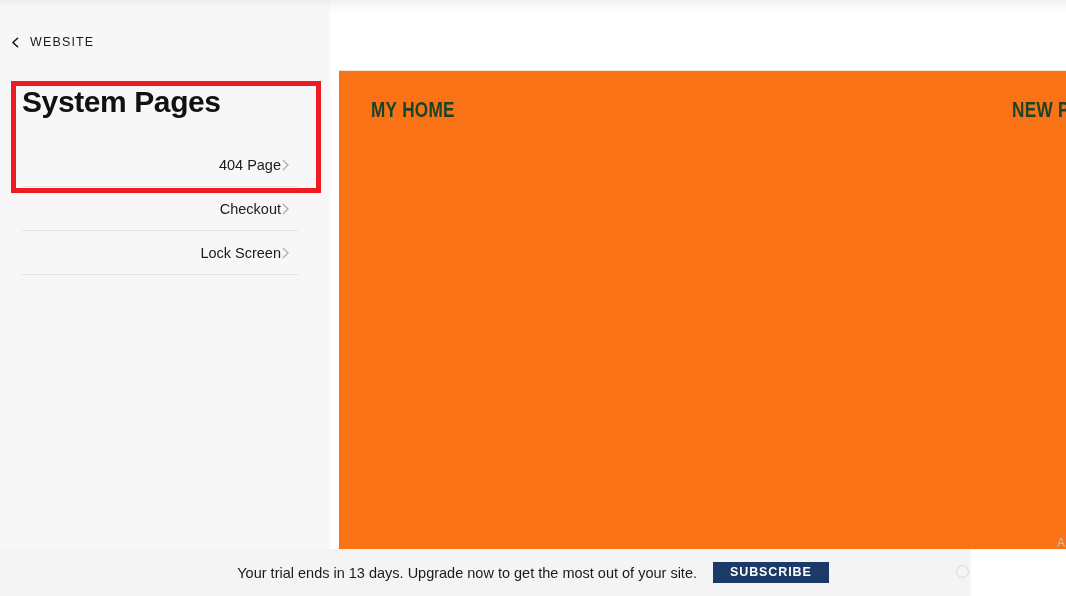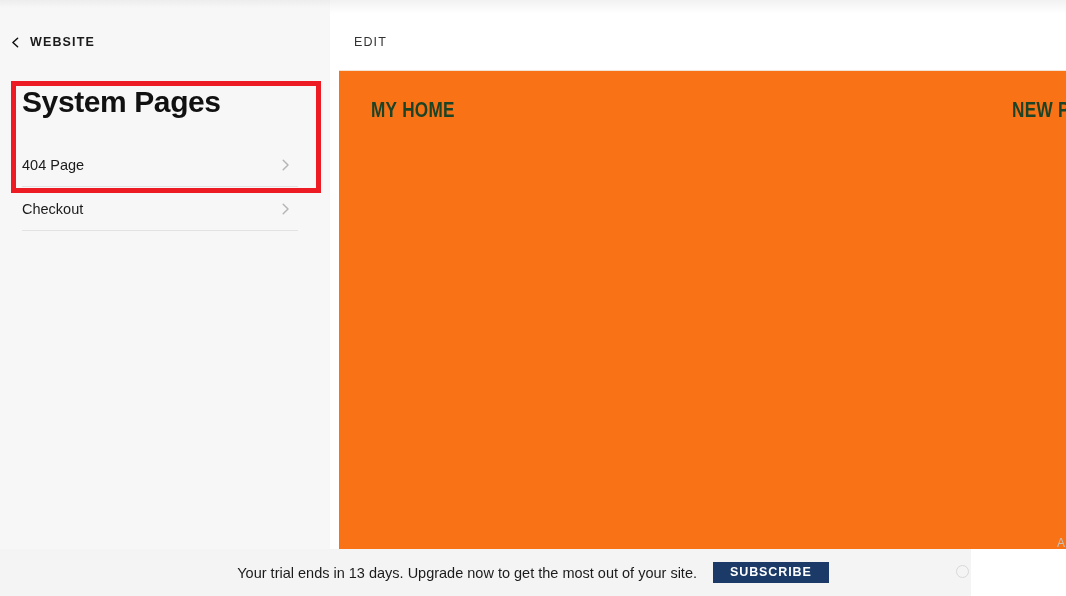--- a/index.html
+++ b/index.html
@@ -58,21 +58,21 @@
     display: block;
     width: 11px;
     height: 11px;
     position: relative;
   }
   #back-nav .chev svg { display: block; }
   #back-label {
     font-size: 12.5px;
     letter-spacing: 1.15px;
     color: #1b1b1b;
-    font-weight: 700;
+    font-weight: 400;
     white-space: nowrap;
   }
 
   
   #highlight-box {
     position: absolute;
     left: 11px;
     top: 81px;
     width: 310px;
     height: 112px;
@@ -100,21 +100,21 @@
     position: absolute;
     left: 22px;
     top: 143px;
     width: 276px;
   }
   .page-row {
     position: relative;
     height: 44px;
     display: flex;
     align-items: center;
-    justify-content: space-between;
+    justify-content: flex-end;
     border-bottom: 1px solid #e3e3e3;
     cursor: pointer;
     box-sizing: border-box;
   }
   .page-row .label {
     font-size: 14.5px;
     color: #1b1b1b;
     font-weight: 400;
     line-height: 18px;
   }
@@ -296,31 +296,36 @@
 
       <div class="page-row">
         <span class="label">Checkout</span>
         <span class="rowchev">
           <svg width="10" height="14" viewBox="0 0 10 14" xmlns="http://www.w3.org/2000/svg">
             <path d="M2.2 2.2 L7 7 L2.2 11.8" fill="none" stroke="#b6b6b6" stroke-width="1.5" stroke-linecap="round" stroke-linejoin="round"></path>
           </svg>
         </span>
       </div>
 
+      <div class="page-row">
+        <span class="label">Lock Screen</span>
+        <span class="rowchev">
+          <svg width="10" height="14" viewBox="0 0 10 14" xmlns="http://www.w3.org/2000/svg">
+            <path d="M2.2 2.2 L7 7 L2.2 11.8" fill="none" stroke="#b6b6b6" stroke-width="1.5" stroke-linecap="round" stroke-linejoin="round"></path>
+          </svg>
+        </span>
+      </div>
 
     </div>
 
     <div id="highlight-box"></div>
   </div>
 
   <div id="main-panel">
 
-    <div id="toolbar">
-      <div id="edit-tab">EDIT</div>
-    </div>
     <div id="main-top-shadow"></div>
 
     <div id="site-canvas">
       <div id="site-canvas-border"></div>
       <div class="site-heading" id="site-logo">MY HOME</div>
       <div class="site-heading" id="site-nav-item">NEW PA</div>
     </div>
 
   </div>
 

